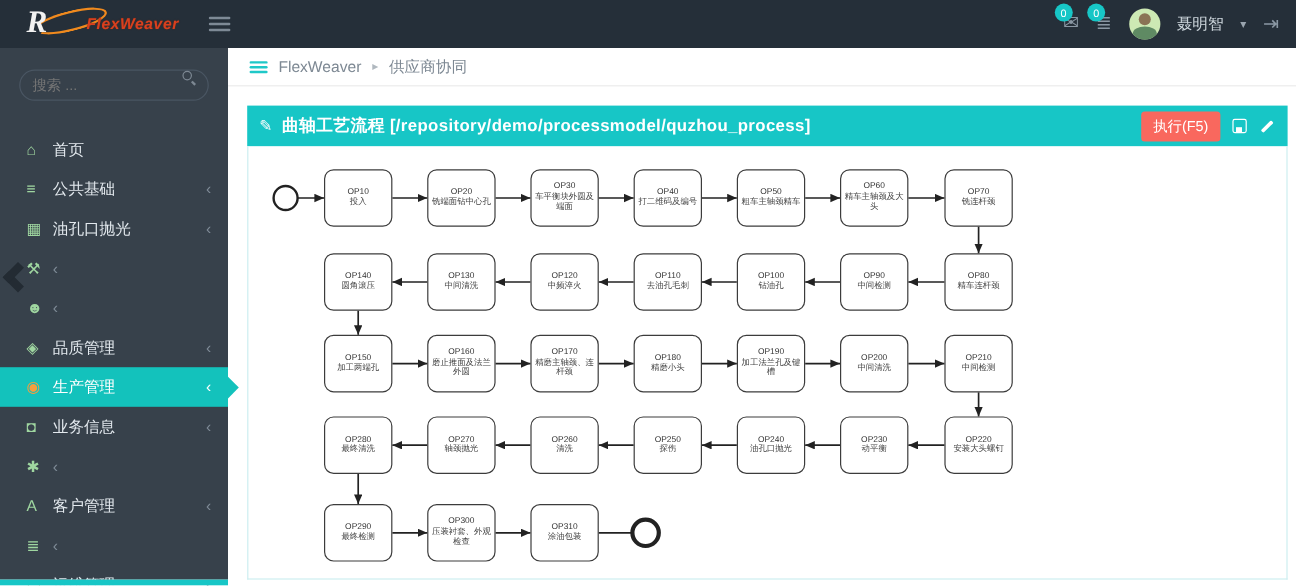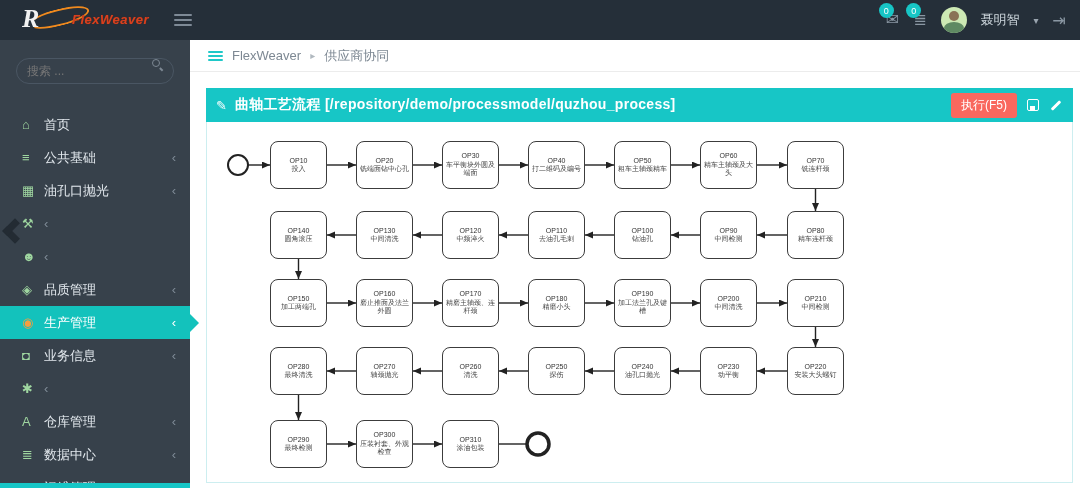--- a/index.html
+++ b/index.html
@@ -154,26 +154,25 @@
         <span class="nav-icon">◘</span>
         <span class="nav-label">业务信息</span>
         <span class="nav-chev">‹</span>
       </li>
       <li class="nav-item">
         <span class="nav-icon">✱</span>
         <span class="nav-chev">‹</span>
       </li>
       <li class="nav-item">
         <span class="nav-icon">A</span>
-        <span class="nav-label">仓库管理</span>
+        <span class="nav-label">客户管理</span>
         <span class="nav-chev">‹</span>
       </li>
       <li class="nav-item">
         <span class="nav-icon">≣</span>
-        <span class="nav-label">数据中心</span>
         <span class="nav-chev">‹</span>
       </li>
       <li class="nav-item">
         <span class="nav-icon">▭</span>
         <span class="nav-label">运维管理</span>
         <span class="nav-chev">‹</span>
       </li>
     </ul>
 </aside>
 <div class="collapse-chev"></div>

